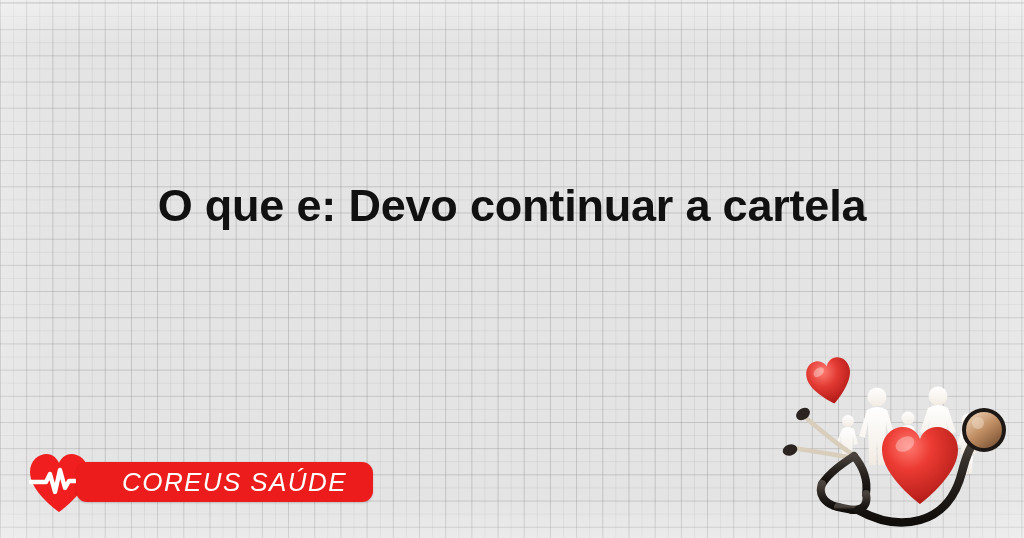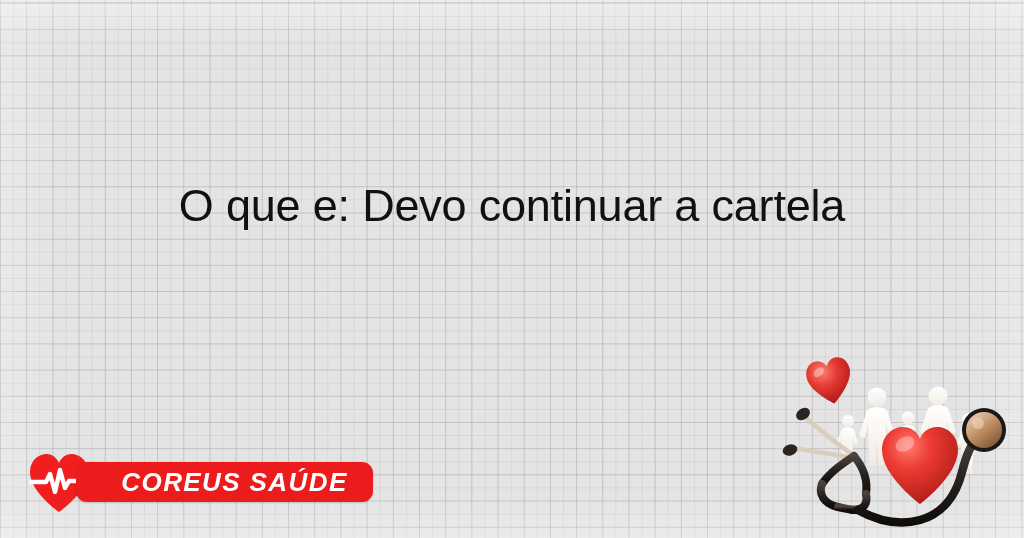--- a/index.html
+++ b/index.html
@@ -53,21 +53,21 @@
   
   #headline {
     position: absolute;
     left: 0;
     right: 0;
     top: 175px;
     text-align: center;
     color: #111111;
     font-size: 45px;
     line-height: 61px;
-    font-weight: 400;
+    font-weight: 700;
     letter-spacing: -0.2px;
     padding: 0 60px;
     box-sizing: border-box;
   }
   #headline .hl-line { display: block; white-space: nowrap; }
   #headline .hl-line.l2 { white-space: normal; }
 
   
   #brand {
     position: absolute;
@@ -97,21 +97,21 @@
     position: absolute;
     left: 0; right: 0;
     top: 0;
     height: 40px;
     line-height: 40px;
     text-align: center;
     padding-left: 20px;
     box-sizing: border-box;
     color: #ffffff;
     font-size: 26px;
-    font-weight: 700;
+    font-weight: 400;
     font-style: italic;
     letter-spacing: 1.4px;
     font-family: "Liberation Sans", sans-serif;
   }
   #brand-connector {
     position: absolute;
     left: 40px;
     top: 28px;
     width: 24px;
     height: 7px;

